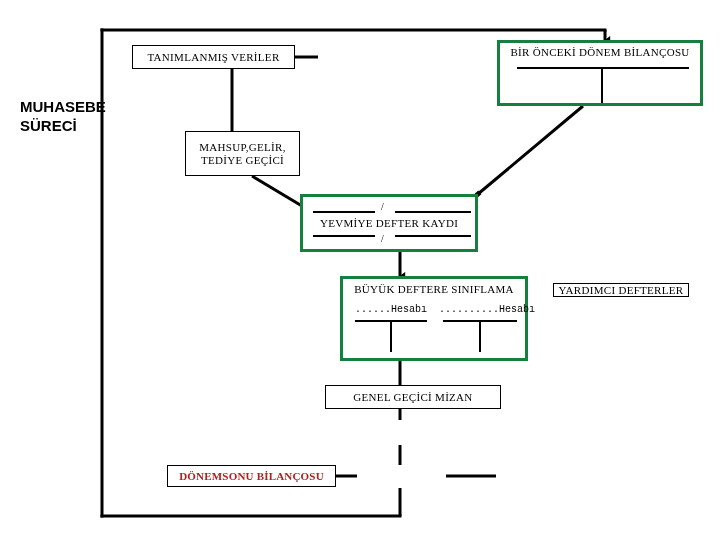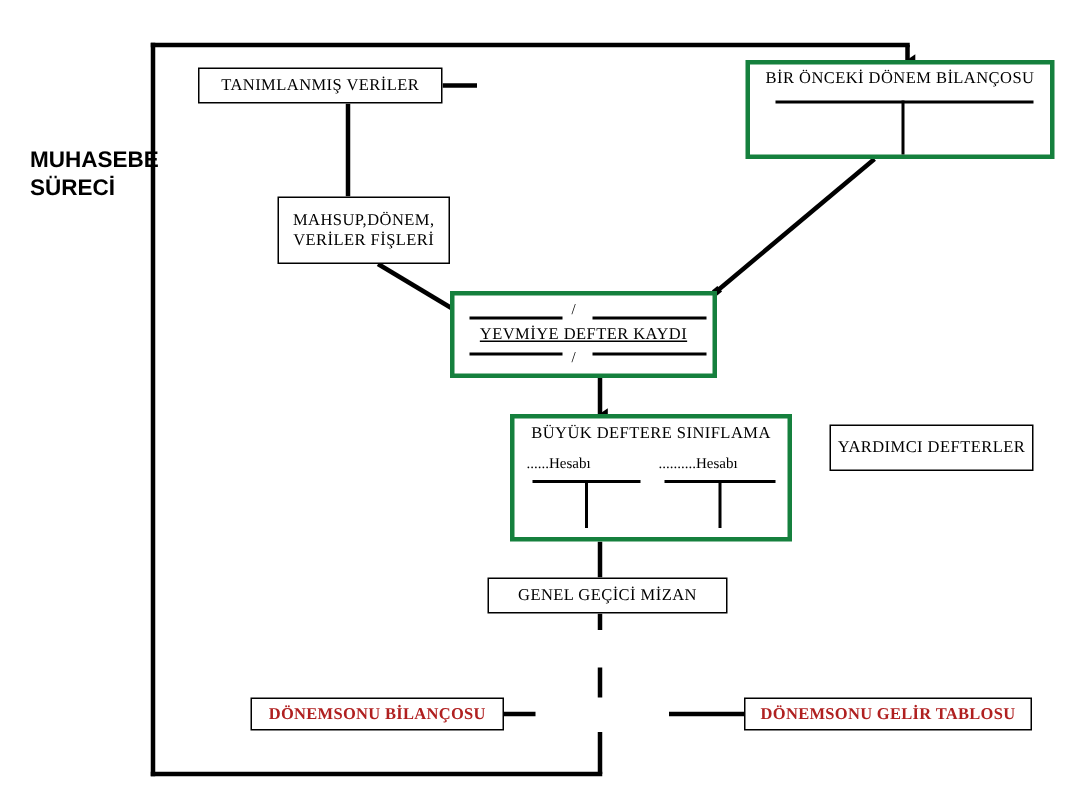--- a/index.html
+++ b/index.html
@@ -78,21 +78,22 @@
     height: 2px;
   }
   .ta-stem {
     position: absolute;
     background: #000000;
     width: 2px;
   }
   .ta-sub {
     position: absolute;
     font-size: 10px;
-    font-family: Liberation Serif, serif;
+    font-family: Liberation Mono, monospace;
+    text-align: center;
     white-space: nowrap;
   }
   .slash {
     position: absolute;
     font-size: 10px;
     font-family: "Liberation Serif", "DejaVu Serif", serif;
   }
   
   .jr-line {
     position: absolute;
@@ -157,60 +158,57 @@
   </div>
 
 
   <div class="taccount" style="left:497px; top:40px; width:206px; height:66px;">
     <div class="ta-title">BİR ÖNCEKİ DÖNEM BİLANÇOSU</div>
     <div class="ta-rule" style="left:17px; top:24px; width:172px;"></div>
     <div class="ta-stem" style="left:101px; top:24px; height:36px;"></div>
   </div>
 
   <div class="node" style="left:185px; top:131px; width:115px; height:45px; flex-direction:column;">
-    <span>MAHSUP,DÖNEM,</span>
-    <span>VERİLER FİŞLERİ</span>
+    <span>MAHSUP,GELİR,</span>
+    <span>TEDİYE GEÇİCİ</span>
   </div>
 
   <div class="taccount" style="left:300px; top:194px; width:178px; height:58px;">
 
     <div class="jr-line" style="left:10px; top:14px; width:62px;"></div>
     <div class="slash" style="left:78px; top:4px;">/</div>
     <div class="jr-line" style="left:92px; top:14px; width:76px;"></div>
 
-    <div style="position:absolute; left:0; top:20px; width:100%; text-align:center; font-size:11px; letter-spacing:0.3px;text-decoration:underline;">YEVMİYE DEFTER KAYDI</div>
+    <div style="position:absolute; left:0; top:20px; width:100%; text-align:center; font-size:11px; letter-spacing:0.3px;">YEVMİYE DEFTER KAYDI</div>
 
     <div class="jr-line" style="left:10px; top:38px; width:62px;"></div>
     <div class="slash" style="left:78px; top:36px;">/</div>
     <div class="jr-line" style="left:92px; top:38px; width:76px;"></div>
   </div>
 
   <div class="taccount" style="left:292px; top:276px; width:188px; height:85px;margin-left:48px;">
     <div class="ta-title" style="padding-top:4px;">BÜYÜK DEFTERE SINIFLAMA</div>
 
     <div class="ta-sub" style="left:8px; top:25px; width:80px;">......Hesabı</div>
     <div class="ta-rule" style="left:12px; top:41px; width:72px;"></div>
     <div class="ta-stem" style="left:47px; top:41px; height:32px;"></div>
 
     <div class="ta-sub" style="left:96px; top:25px; width:86px;">..........Hesabı</div>
     <div class="ta-rule" style="left:100px; top:41px; width:74px;"></div>
     <div class="ta-stem" style="left:136px; top:41px; height:32px;"></div>
   </div>
 
-  <div class="node" style="left:553px; top:283px; width:136px; height:31px;">
+  <div class="node" style="left:553px; top:283px; width:136px; height:14px;">
     <span>YARDIMCI DEFTERLER</span>
   </div>
 
-  <div class="node" style="left:325px; top:385px; width:160px; height:24px;">
+  <div class="node" style="left:325px; top:385px; width:176px; height:24px;">
     <span>GENEL GEÇİCİ MİZAN</span>
   </div>
 
 
   <div class="node" style="left:147px; top:465px; width:169px; height:22px;margin-left:20px;">
     <span class="red-text">DÖNEMSONU BİLANÇOSU</span>
   </div>
 
 
-  <div class="node" style="left:496px; top:465px; width:192px; height:22px;">
-    <span class="red-text">DÖNEMSONU GELİR TABLOSU</span>
-  </div>
 
 </div>
 
 </body></html>

